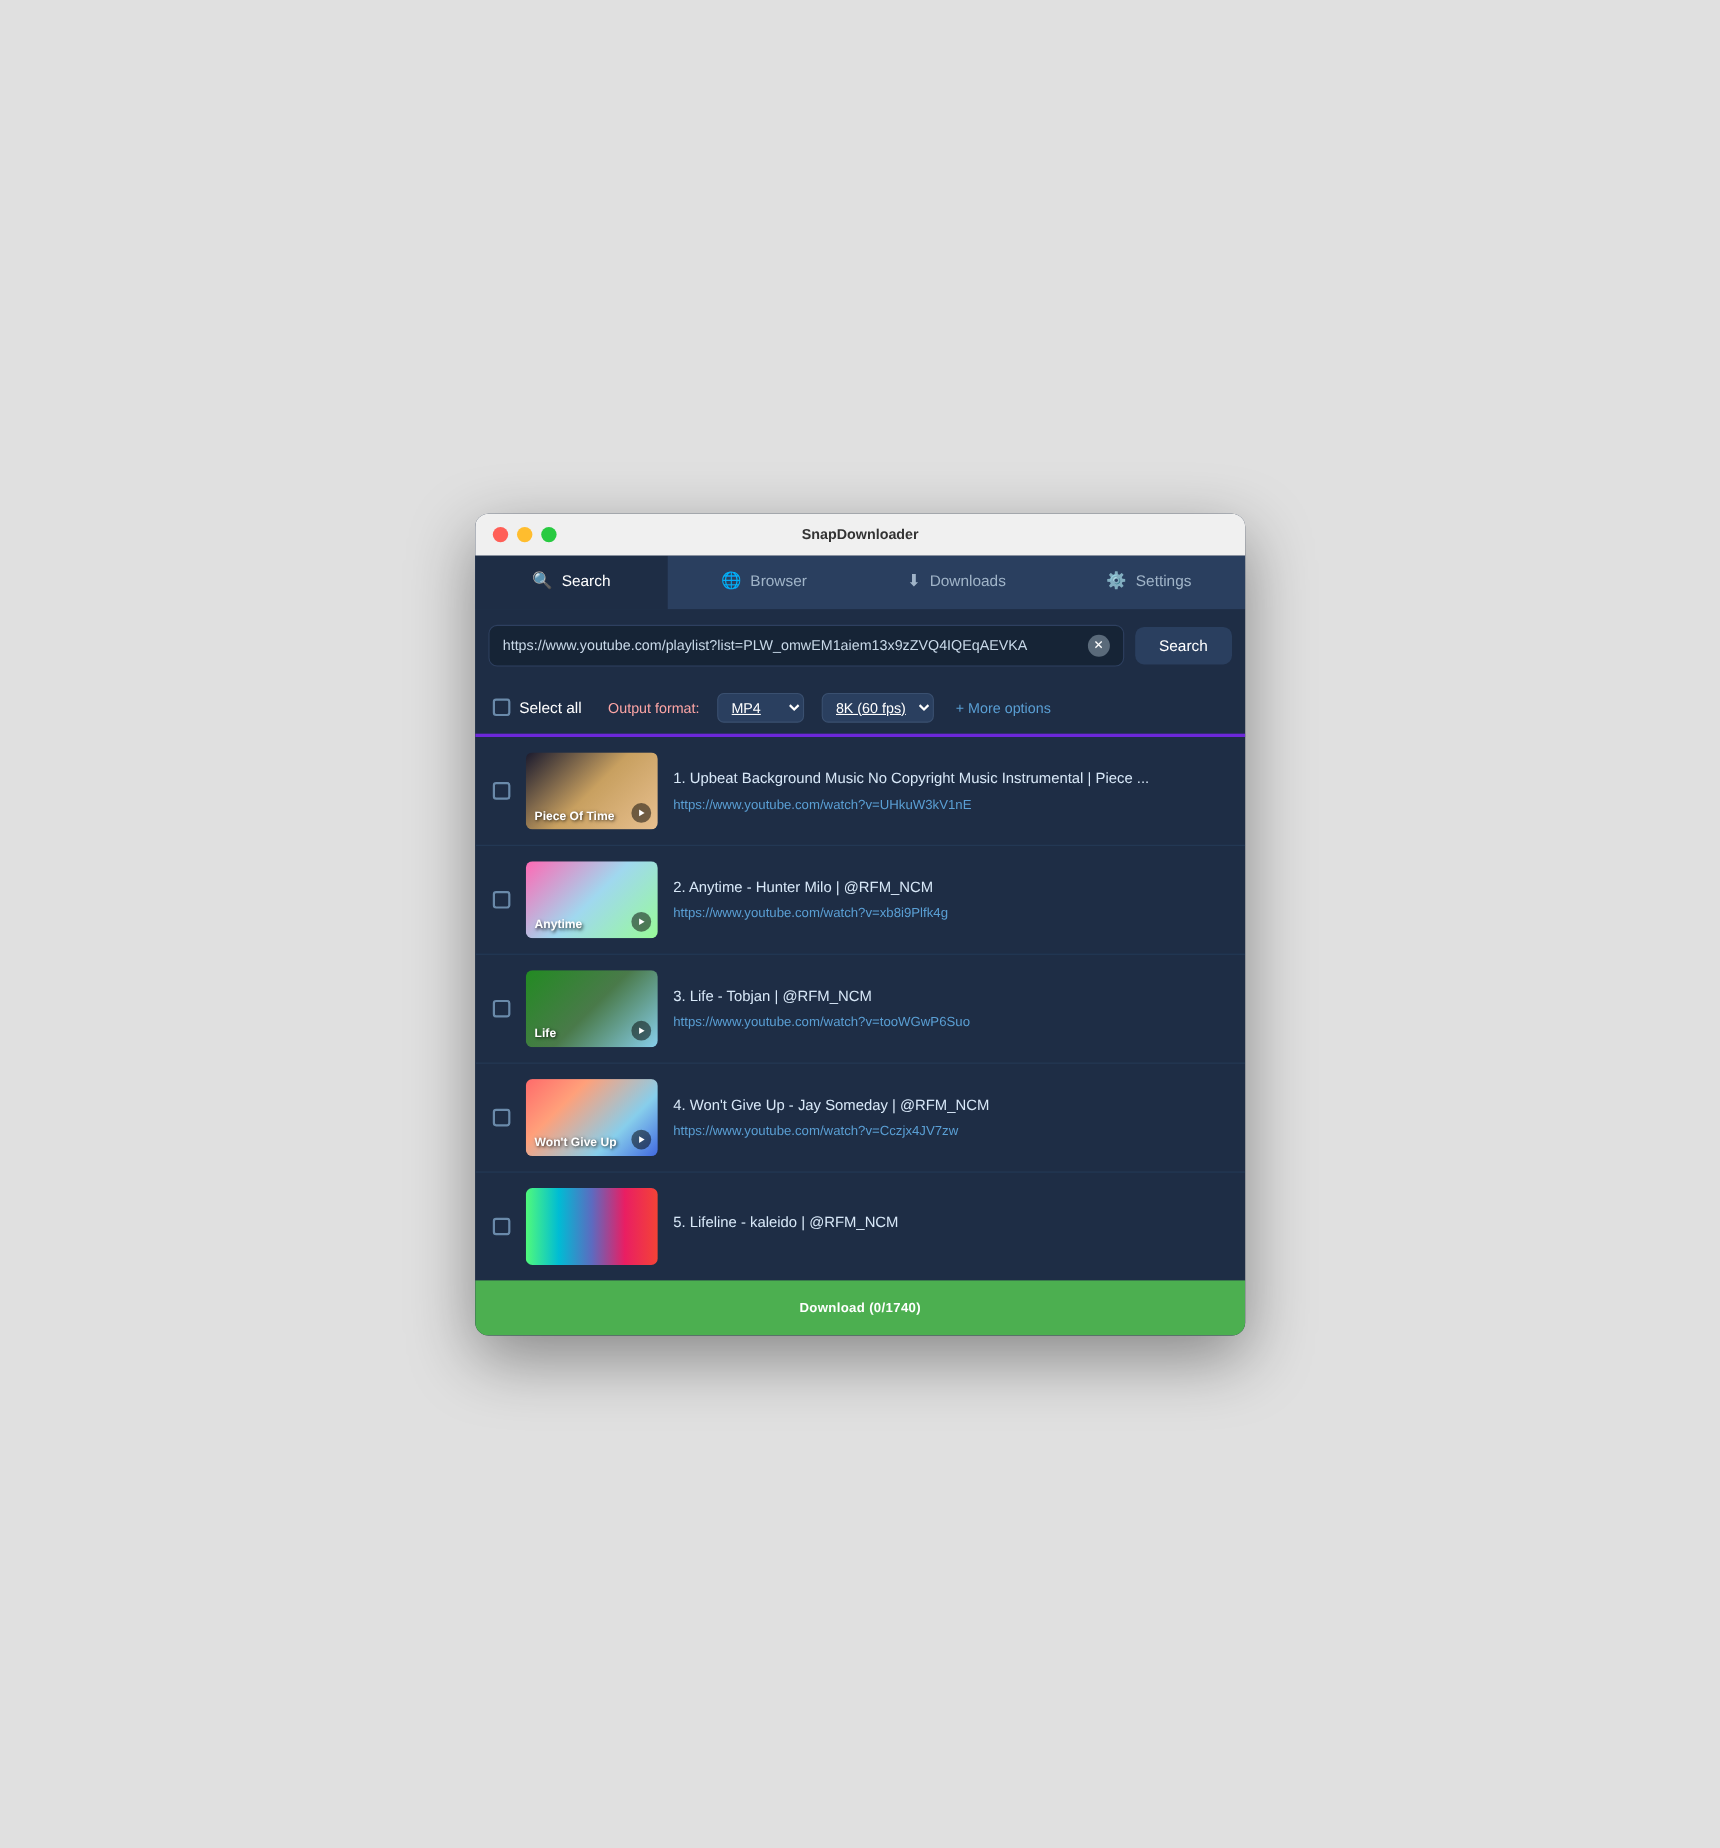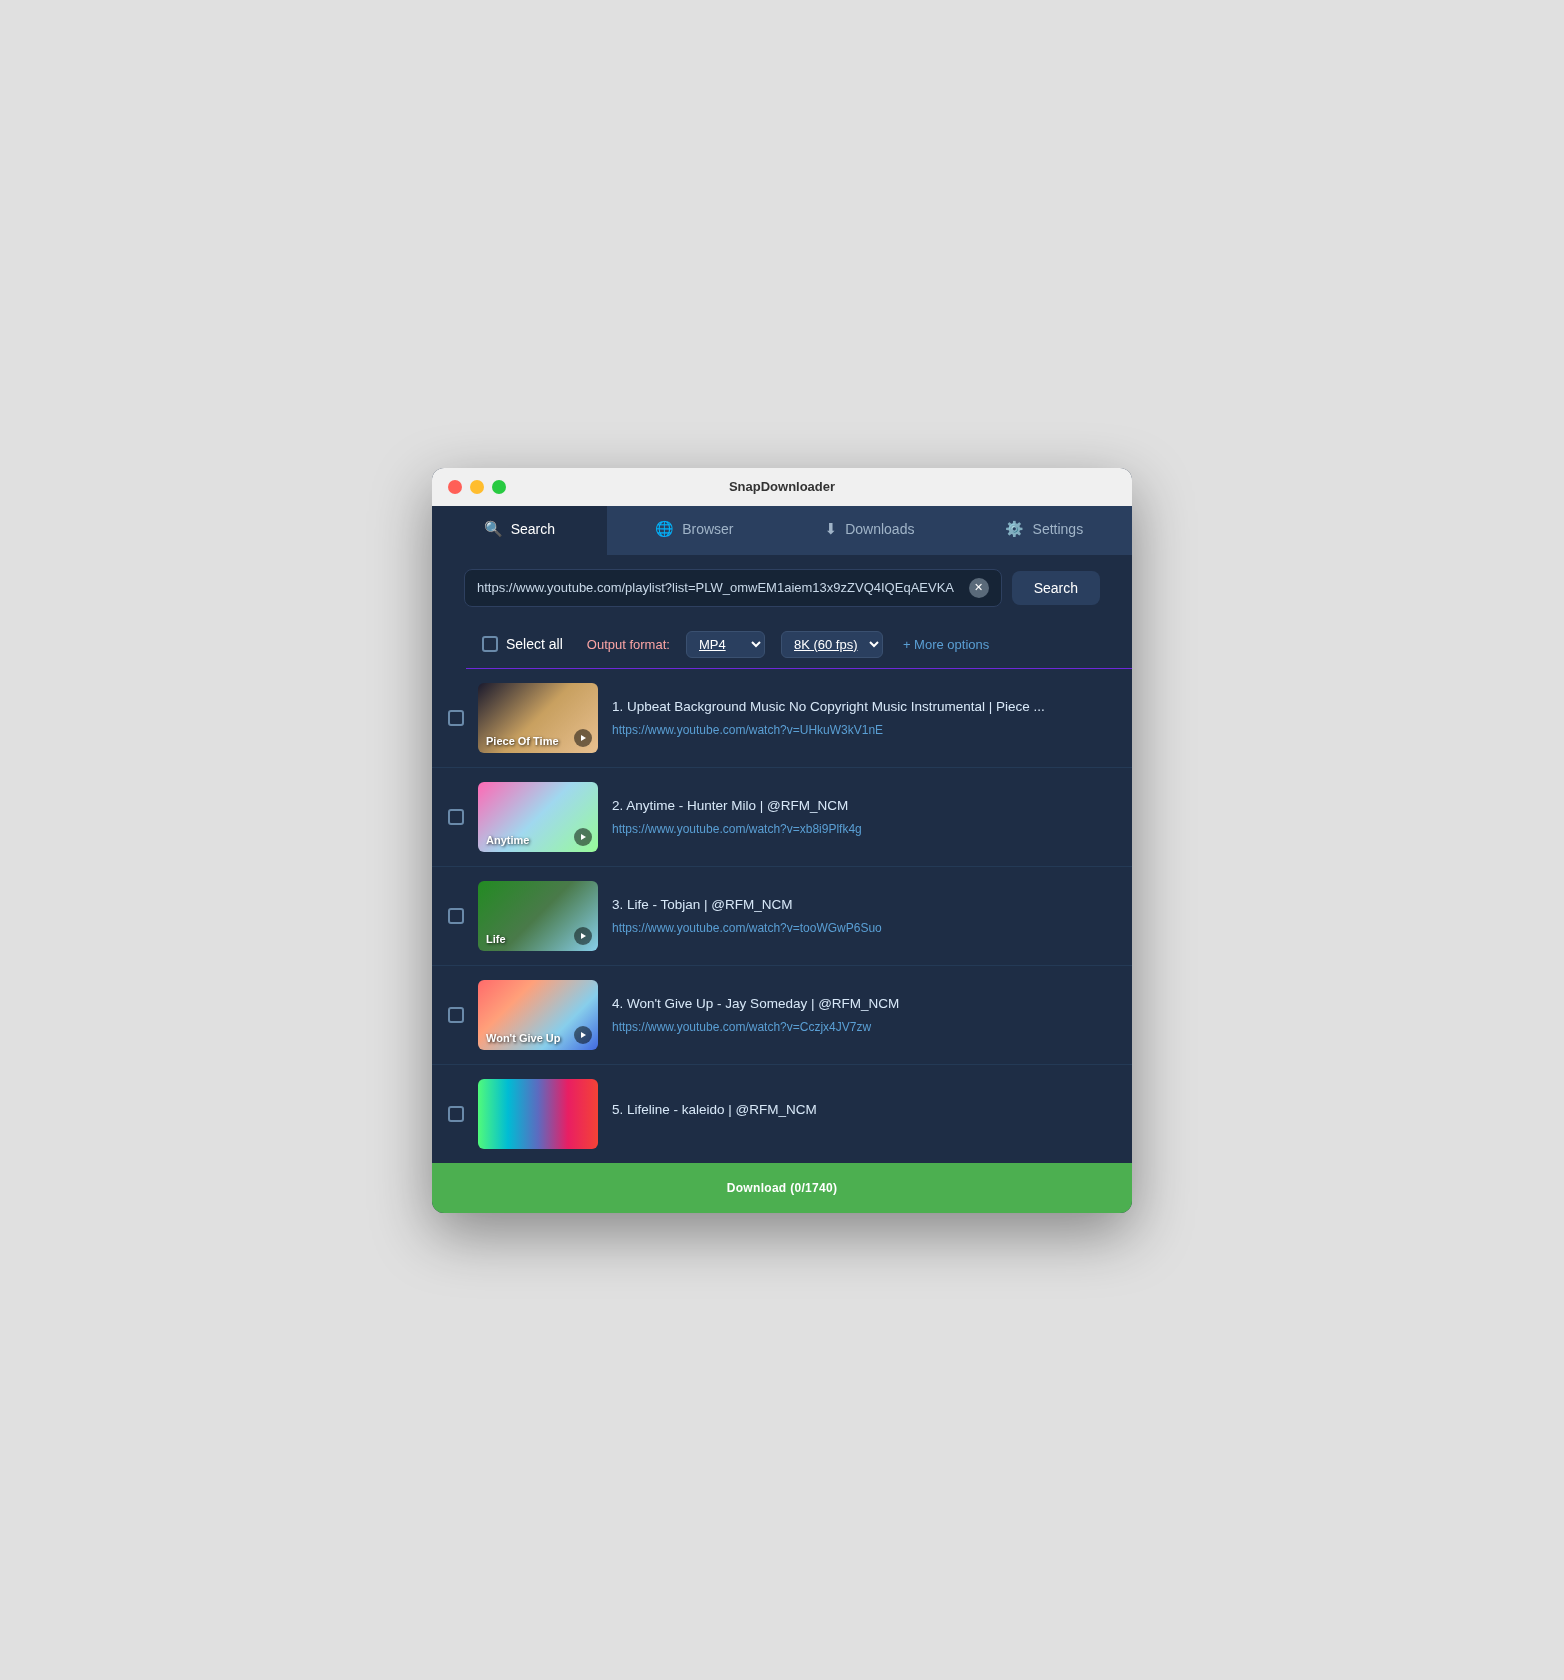--- a/index.html
+++ b/index.html
@@ -82,21 +82,21 @@
       border-bottom: 3px solid transparent;
     }
 
     .nav-tab .tab-icon {
       font-size: 15px;
     }
 
     
     .url-bar {
       background: #1e2d45;
-      padding: 14px 32px;
+      padding: 14px 12px;
       display: flex;
       gap: 10px;
       align-items: center;
     }
 
     .url-input-wrapper {
       flex: 1;
       background: #162436;
       border-radius: 8px;
       display: flex;
@@ -142,22 +142,21 @@
       font-family: inherit;
     }
 
     
     .toolbar {
       background: #1e2d45;
       padding: 10px 16px;
       display: flex;
       align-items: center;
       gap: 16px;
-      border-bottom: 1px solid #6d28d9;
-      margin-left: 34px;
+      border-bottom: 3px solid #6d28d9;
     }
 
     .select-all-wrapper {
       display: flex;
       align-items: center;
       gap: 8px;
       color: #ffffff;
       font-size: 14px;
       font-weight: 500;
       cursor: pointer;

